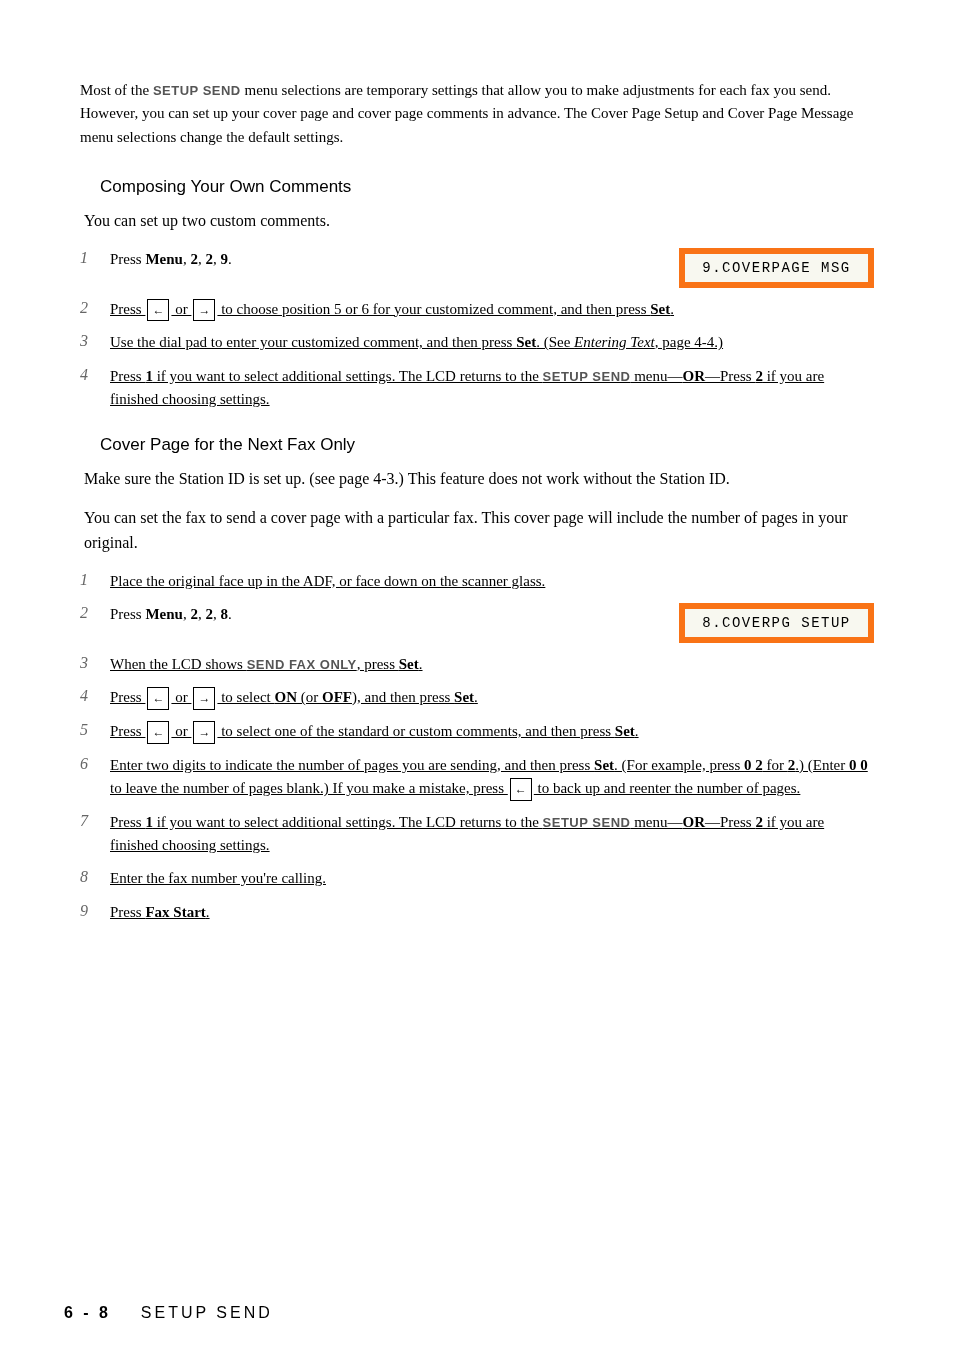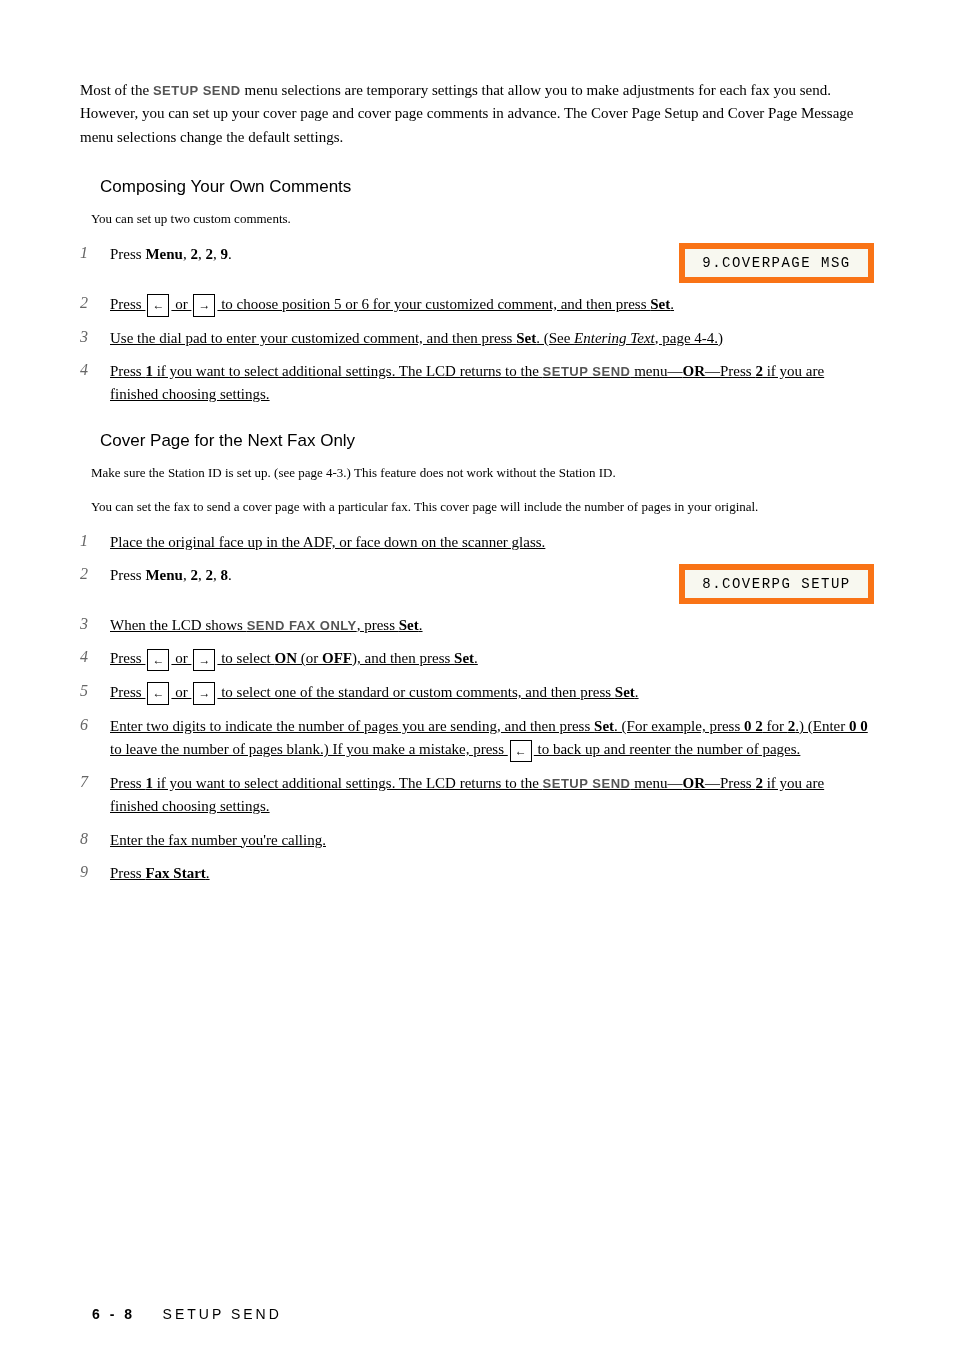--- a/index.html
+++ b/index.html
@@ -29,24 +29,24 @@
       letter-spacing: 0.5px;
     }
     .section-heading {
       font-family: Arial, Helvetica, sans-serif;
       font-size: 17px;
       font-weight: normal;
       margin-bottom: 12px;
       margin-left: 20px;
     }
     .section-intro {
-      font-size: 13px;
+      font-size: 16px;
       line-height: 1.55;
       margin-bottom: 14px;
-      margin-left: 11px;
+      margin-left: 4px;
     }
     .step-row {
       display: flex;
       align-items: flex-start;
       margin-bottom: 10px;
       position: relative;
     }
     .step-num {
       font-style: italic;
       color: #666;
@@ -93,23 +93,23 @@
       font-size: 12px;
       margin: 0 2px;
       vertical-align: middle;
     }
     .section-gap {
       margin-bottom: 24px;
     }
     .footer {
       position: absolute;
       bottom: 30px;
-      left: 92px;
+      left: 64px;
       font-family: Arial, Helvetica, sans-serif;
-      font-size: 14px;
+      font-size: 16px;
       color: #000;
       letter-spacing: 3px;
       text-align: right;
     }
     .footer-num {
       font-weight: bold;
     }
   </style>
 </head>
 <body>

